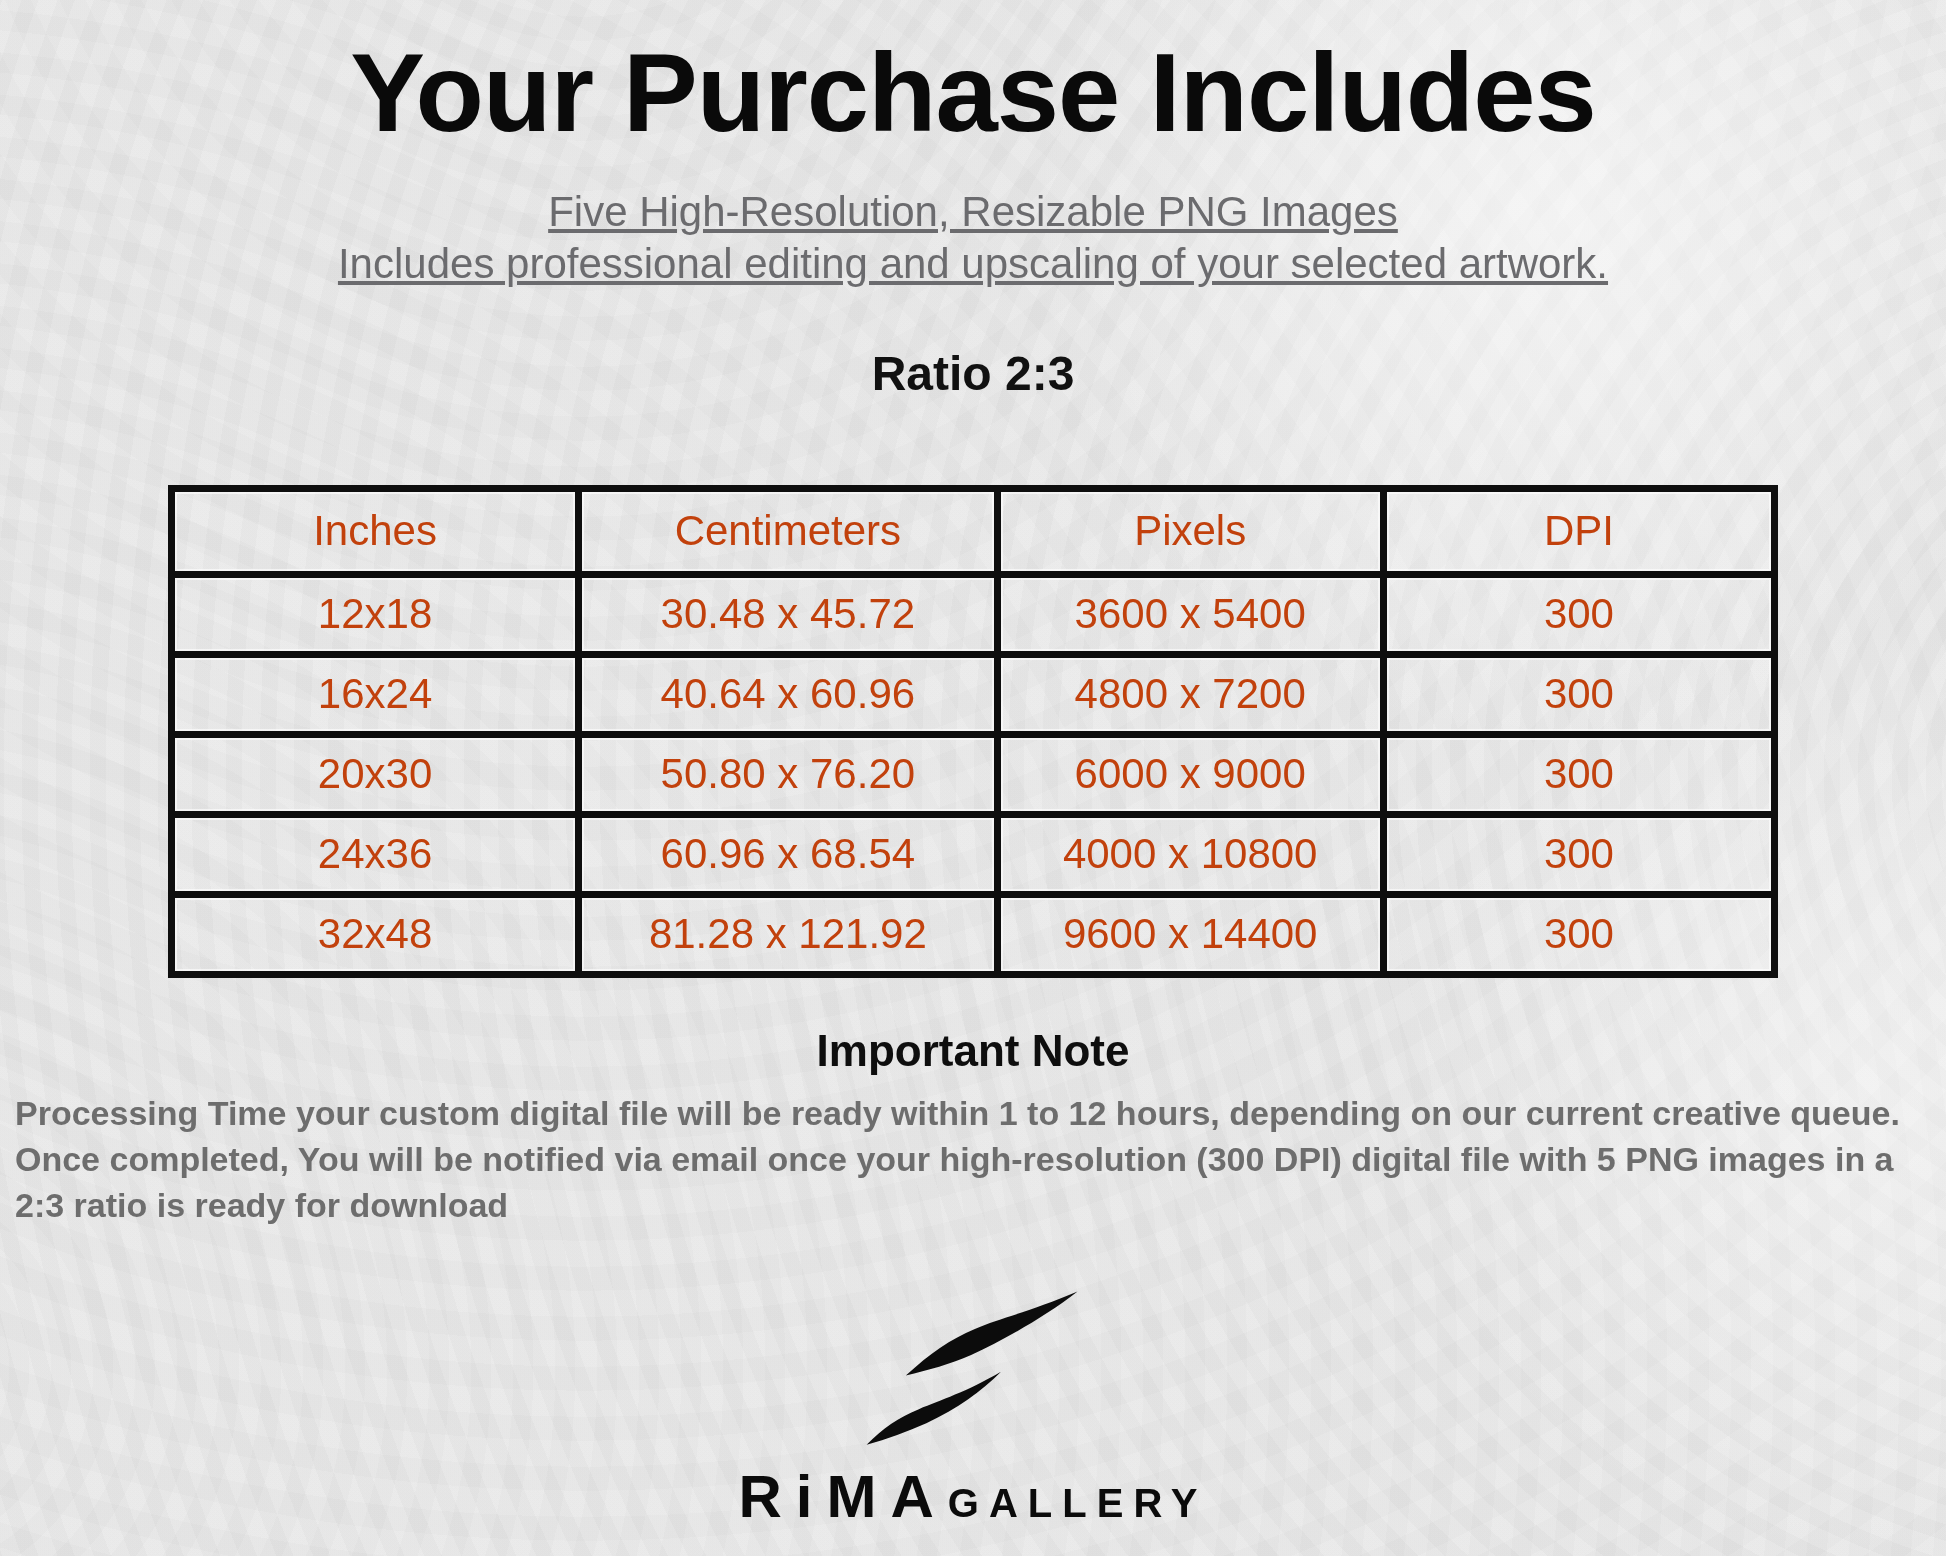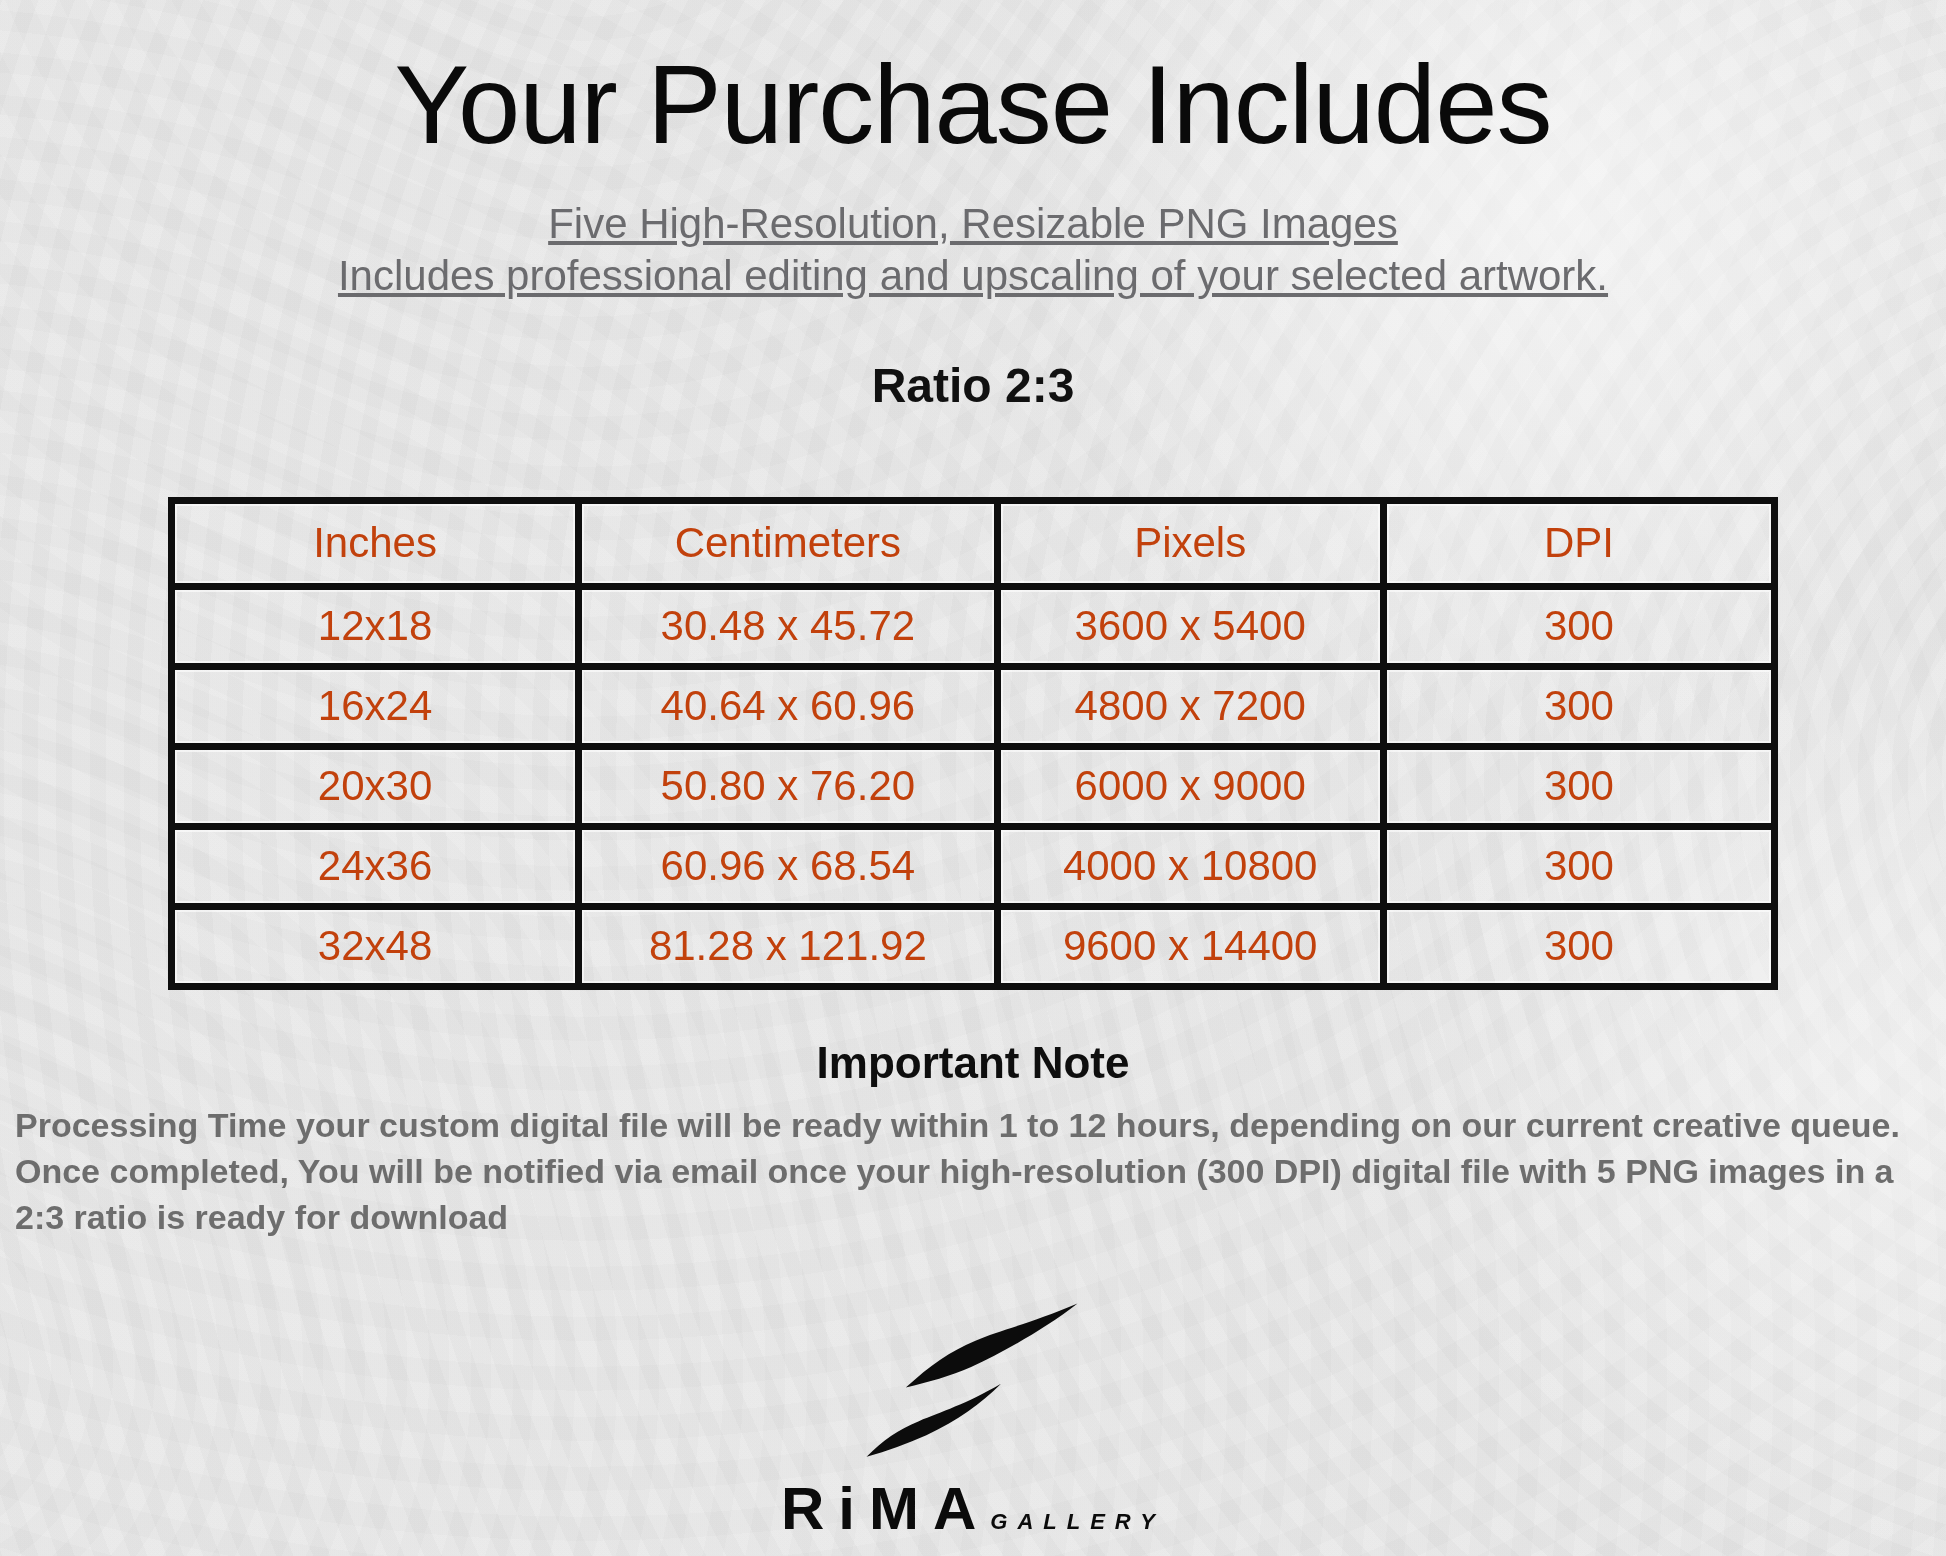--- a/index.html
+++ b/index.html
@@ -22,22 +22,22 @@
       radial-gradient(circle at 80% 14%, rgba(255,255,255,0.55) 0, rgba(255,255,255,0) 26%),
       radial-gradient(circle at 96% 70%, rgba(255,255,255,0.4) 0, rgba(255,255,255,0) 22%),
       repeating-radial-gradient(circle at 112% 50%, rgba(0,0,0,0.014) 0 16px, rgba(255,255,255,0.03) 16px 34px),
       repeating-radial-gradient(circle at -6% 88%, rgba(0,0,0,0.013) 0 20px, rgba(255,255,255,0.028) 20px 42px),
       repeating-radial-gradient(circle at 30% -15%, rgba(0,0,0,0.011) 0 24px, rgba(255,255,255,0.025) 24px 50px);
     pointer-events:none;
   }
   .content{ position:relative; z-index:1; display:flex; flex-direction:column; align-items:center; height:100%; }
 
   .title{
-    margin-top:46px;
-    font-size:112px; font-weight:400; letter-spacing:-1px;
+    margin-top:34px;
+    font-size:112px; font-weight:700; letter-spacing:-1px;
     color:#0a0a0a; text-align:center; line-height:1.05;
   }
   .subtitle{
     margin-top:34px;
     text-align:center;
     color:#6b6b6e;
     font-size:42px; line-height:52px; font-weight:500;text-decoration:underline;
   }
   .ratio-heading{
     margin-top:56px;
@@ -82,21 +82,21 @@
   .logo-word{
     margin-top:8px;
     display:flex; align-items:baseline;
     color:#0b0b0b;
     white-space:nowrap;
   }
   .logo-brand{
     font-size:60px; font-weight:800; letter-spacing:14px;
   }
   .logo-suffix{
-    font-size:22px; font-weight:700; letter-spacing:10px;font-style:italic;
+    font-size:40px; font-weight:700; letter-spacing:10px;
   }
 </style>
 </head>
 <body>
 
 <div class="poster">
   <div class="content">
 
     <h1 class="title">Your Purchase Includes</h1>
 

